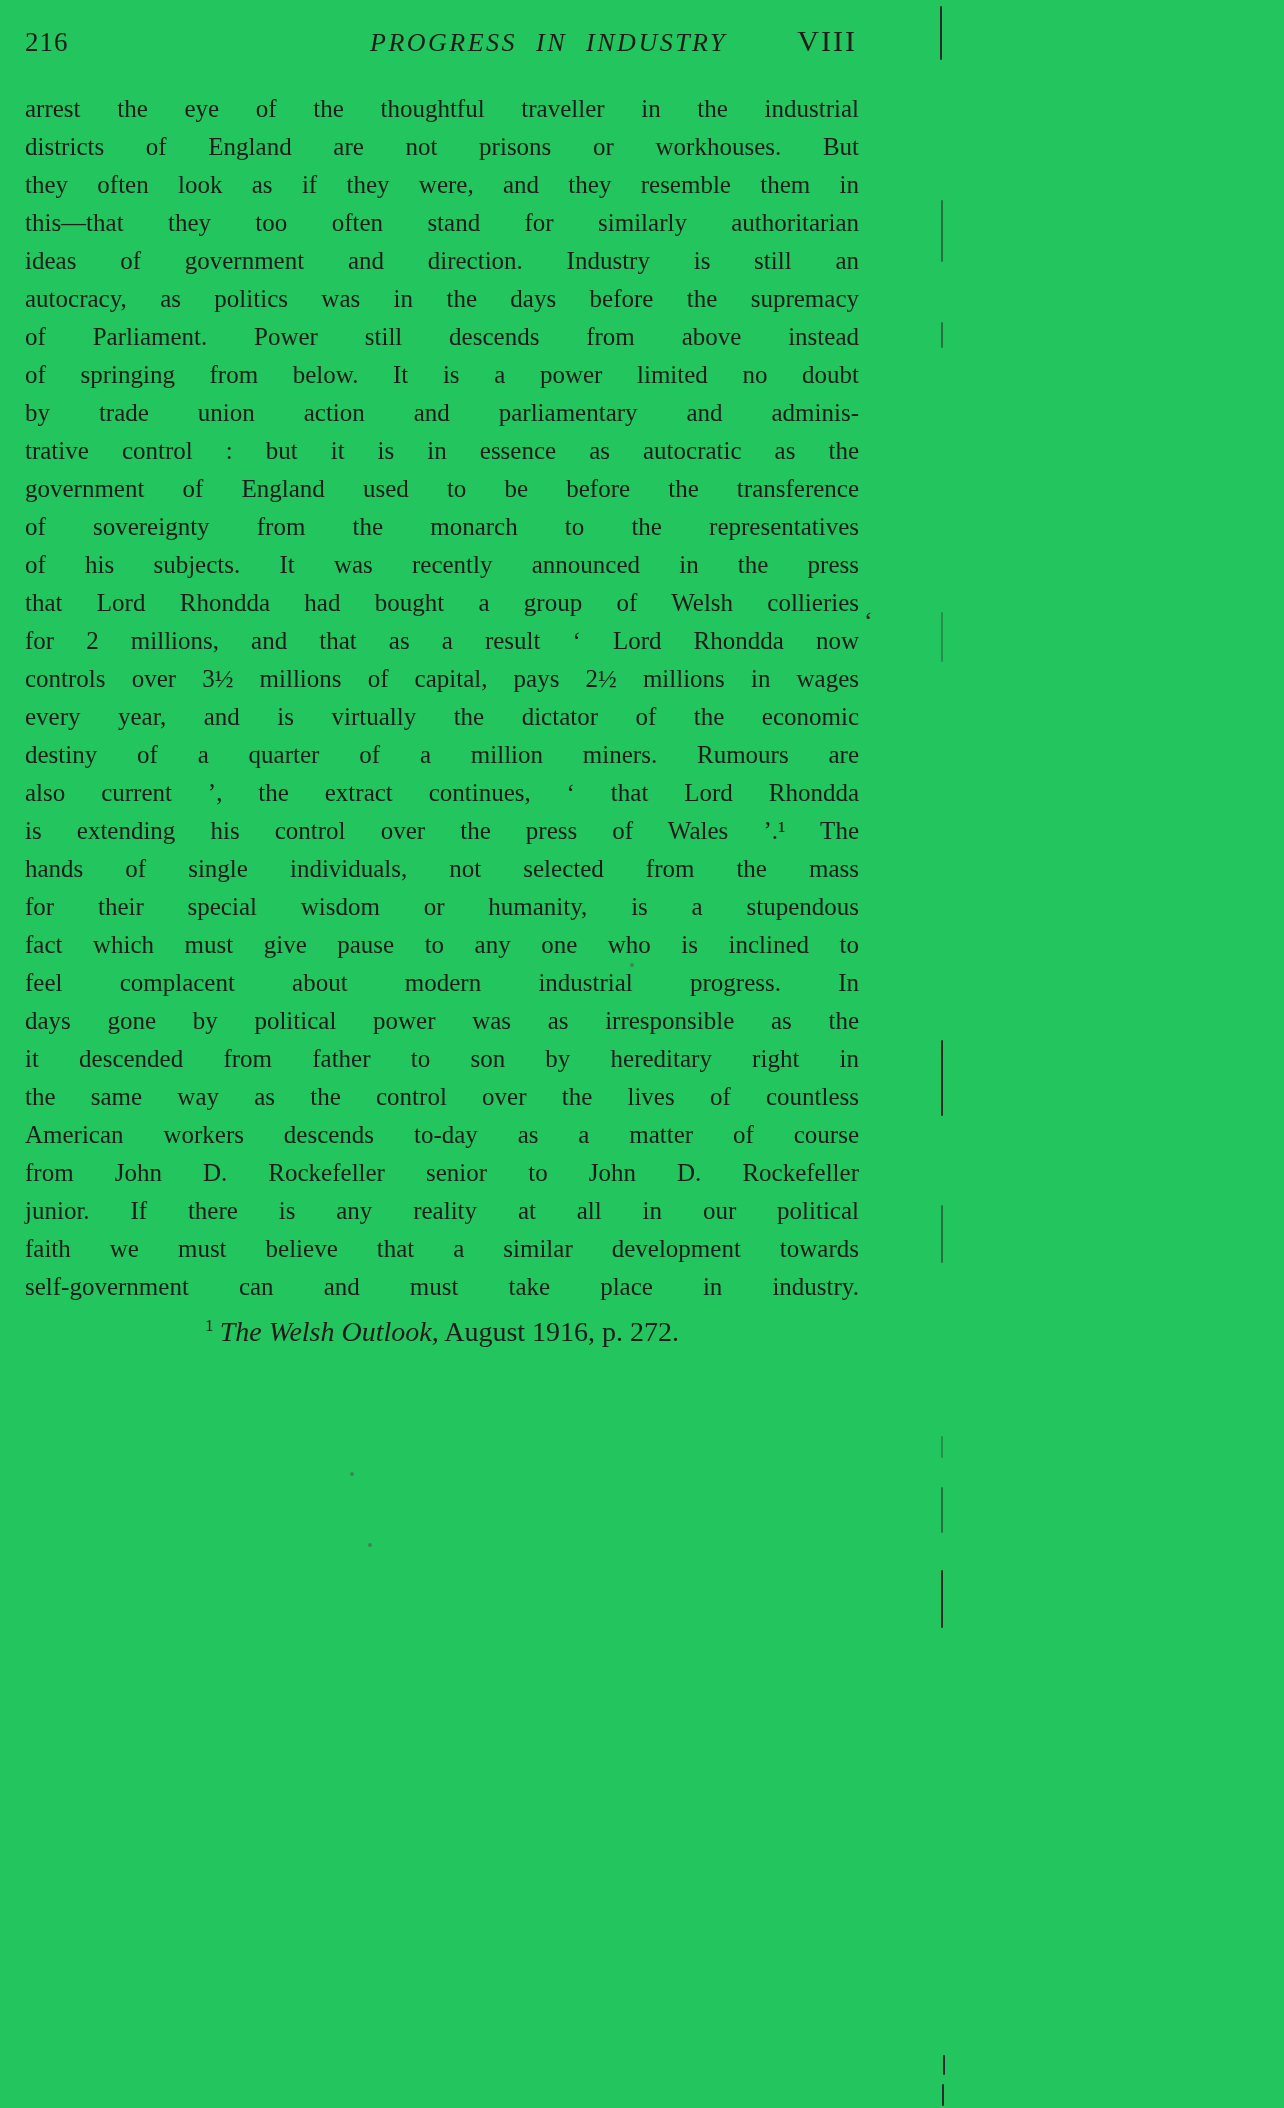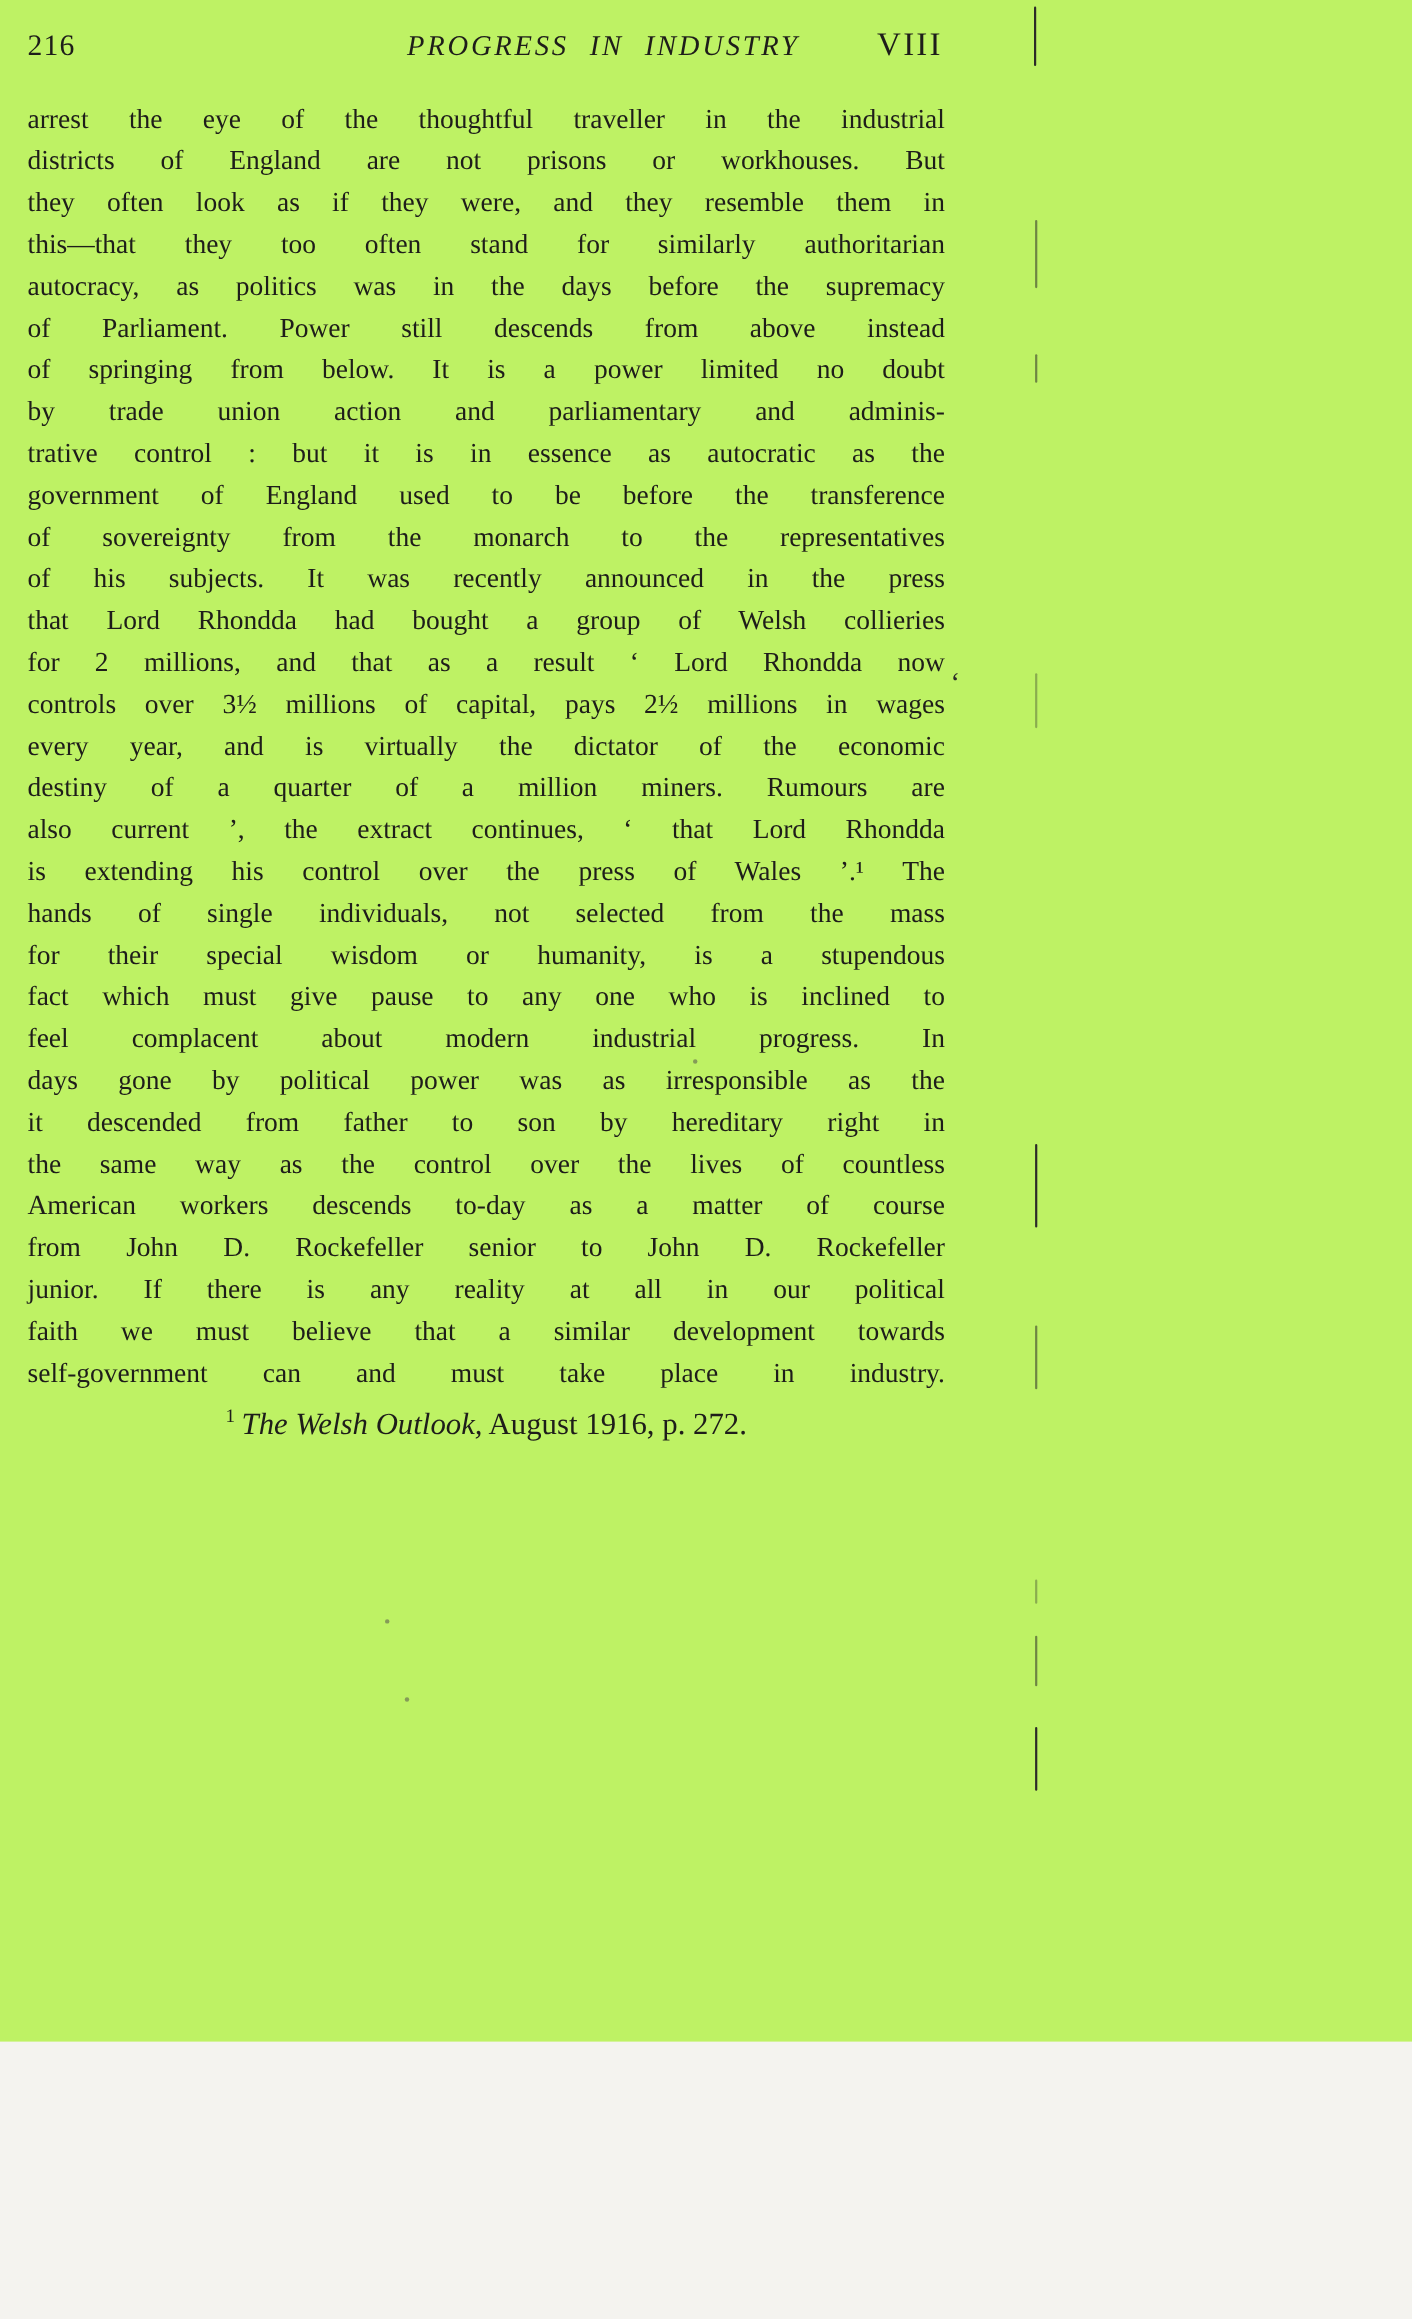--- a/index.html
+++ b/index.html
@@ -10,22 +10,22 @@
   }
 
   body {
     background: #f4f3ef;
     font-family: "Liberation Serif", "DejaVu Serif", serif;
   }
 
   .page {
     position: relative;
     width: 1284px;
-    height: 1856px;
-    background: #bef264;
+    height: 2108px;
+    background: #22c55e;
     color: #1e1d1a;
     overflow: hidden;
   }
 
   
   .page-header {
     display: flex;
     align-items: baseline;
     width: 832px;
     margin: 24px 0 0 25px;
@@ -121,20 +121,21 @@
     <span class="page-num">216</span>
     <span class="running-title">PROGRESS IN INDUSTRY</span>
     <span class="chapter-num">VIII</span>
   </header>
 
   <main class="body-text" id="body-text">
       <div class="bline">arrest the eye of the thoughtful traveller in the industrial</div>
       <div class="bline">districts of England are not prisons or workhouses.  But</div>
       <div class="bline">they often look as if they were, and they resemble them in</div>
       <div class="bline">this—that they too often stand for similarly authoritarian</div>
+      <div class="bline">ideas of government and direction.  Industry is still an</div>
       <div class="bline">autocracy, as politics was in the days before the supremacy</div>
       <div class="bline">of Parliament.  Power still descends from above instead</div>
       <div class="bline">of springing from below.  It is a power limited no doubt</div>
       <div class="bline">by trade union action and parliamentary and adminis-</div>
       <div class="bline">trative control :  but it is in essence as autocratic as the</div>
       <div class="bline">government of England used to be before the transference</div>
       <div class="bline">of sovereignty from the monarch to the representatives</div>
       <div class="bline">of his subjects.  It was recently announced in the press</div>
       <div class="bline">that Lord Rhondda had bought a group of Welsh collieries</div>
       <div class="bline">for 2 millions, and that as a result ‘ Lord Rhondda now</div>

